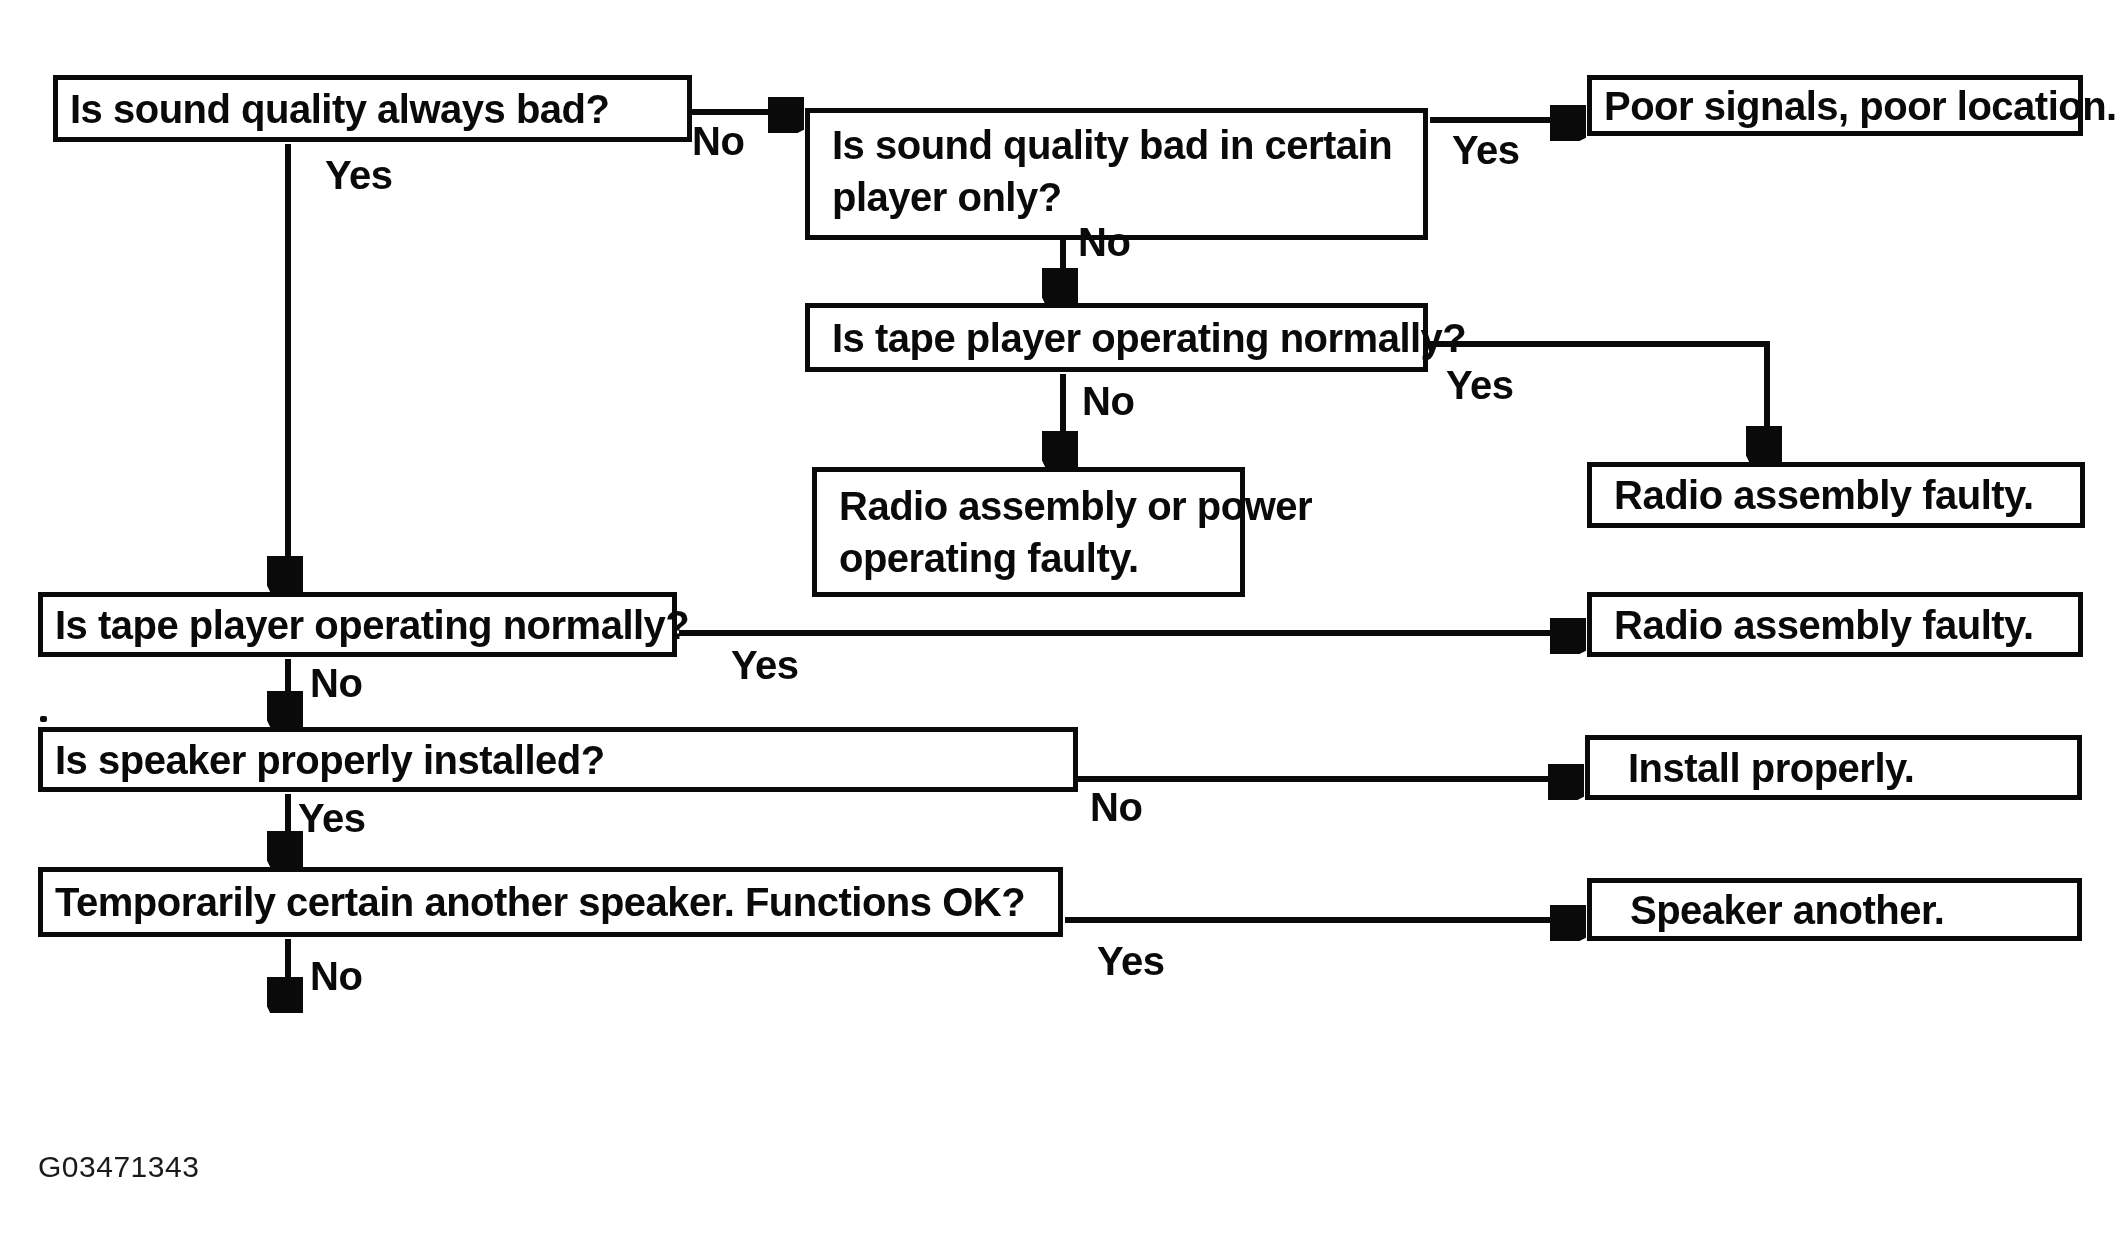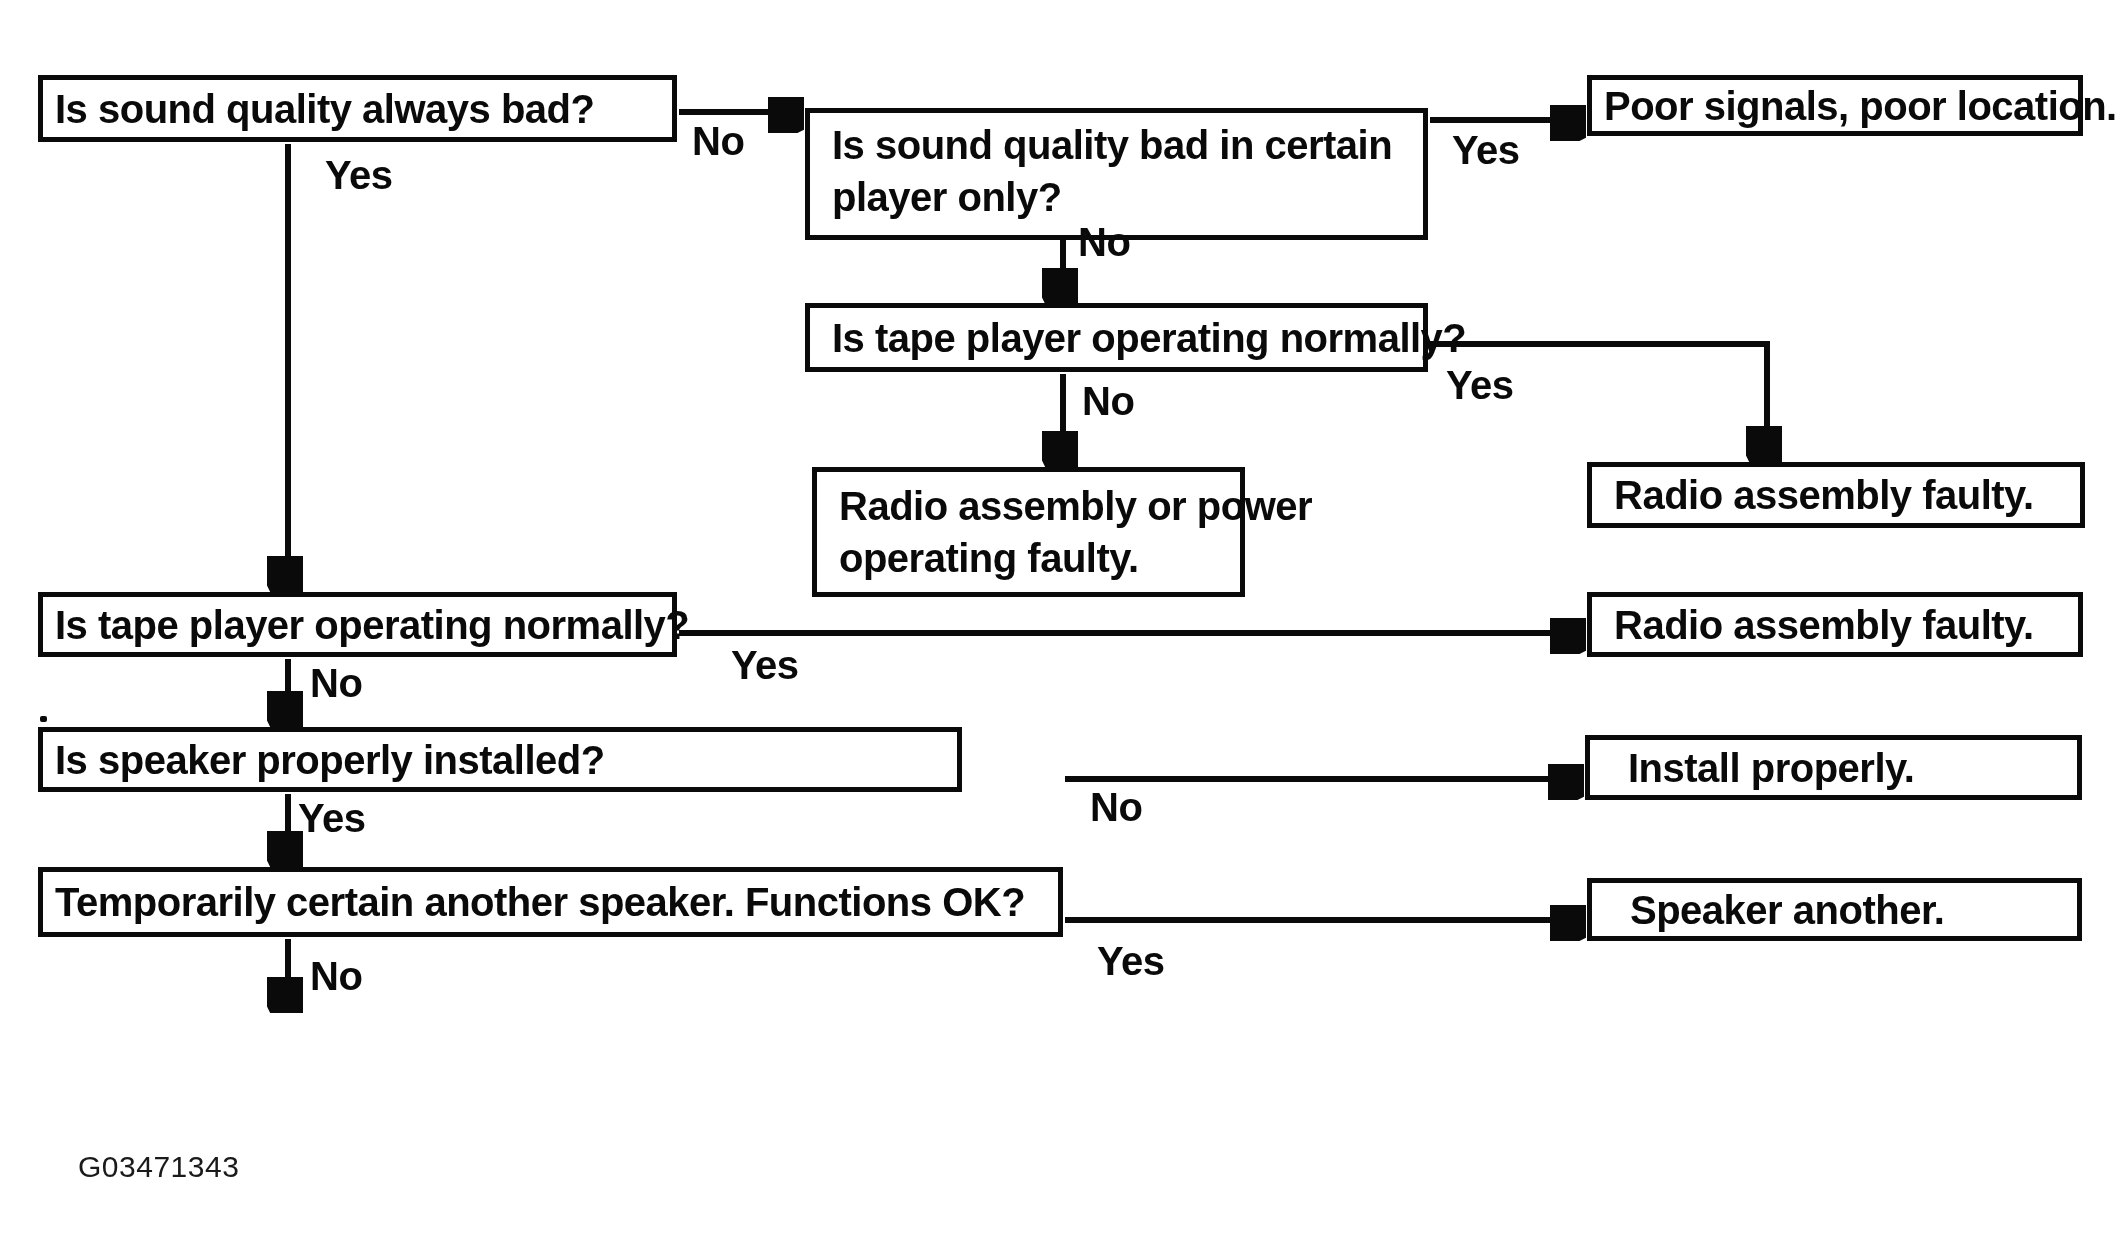--- a/index.html
+++ b/index.html
@@ -7,21 +7,21 @@
        font-family:"Liberation Sans",sans-serif;}
   .stage{position:absolute;left:0;top:0;width:2124px;height:1260px;background:#ffffff;}
   .node{position:absolute;box-sizing:border-box;border:5px solid #0a0a0a;background:#ffffff;
         display:flex;flex-direction:column;justify-content:center;
         font-size:40px;font-weight:700;color:#0a0a0a;letter-spacing:-0.5px;
         line-height:52px;padding:0 10px 0 12px;white-space:nowrap;}
   .node.top{justify-content:flex-start;padding-top:6px;margin-top:28px;}
   .edge-label{position:absolute;font-size:40px;font-weight:700;color:#0a0a0a;
               letter-spacing:-0.5px;line-height:46px;white-space:nowrap;}
   .fig-id{position:absolute;left:38px;top:1150px;font-size:30px;font-weight:400;
-          color:#1a1a1a;letter-spacing:0.5px;margin-left:40px;}
+          color:#1a1a1a;letter-spacing:0.5px;}
   svg.wires{position:absolute;left:0;top:0;pointer-events:none;}
   svg.wires path{stroke:#0a0a0a;stroke-width:6;fill:none;}
   .speck{position:absolute;left:40px;top:716px;width:7px;height:6px;background:#0a0a0a;border-radius:2px;}
 </style>
 </head>
 <body>
 
 <div class="stage">
 
   <svg class="wires" width="2124" height="1260" viewBox="0 0 2124 1260">
@@ -37,21 +37,21 @@
     <path d="M 1063 374 V 459" marker-end="url(#ah)"></path>
     <path d="M 1430 344 H 1767 V 454" marker-end="url(#ah)"></path>
     <path d="M 679 633 H 1578" marker-end="url(#ah)"></path>
     <path d="M 288 659 V 719" marker-end="url(#ah)"></path>
     <path d="M 1065 779 H 1576" marker-end="url(#ah)"></path>
     <path d="M 288 794 V 859" marker-end="url(#ah)"></path>
     <path d="M 1065 920 H 1578" marker-end="url(#ah)"></path>
     <path d="M 288 939 V 1005" marker-end="url(#ah)"></path>
   </svg>
 
-  <div class="node" style="left:38px;top:75px;width:639px;height:67px;">
+  <div class="node" style="left:53px;top:75px;width:639px;height:67px;">
     <span>Is sound quality always bad?</span>
   </div>
 
   <div class="node top" style="left:805px;top:80px;width:623px;height:132px;padding-left:22px;">
     <span>Is sound quality bad in certain</span>
     <span>player only?</span>
   </div>
 
   <div class="node" style="left:1587px;top:75px;width:496px;height:61px;">
     <span>Poor signals, poor location.</span>
@@ -71,21 +71,21 @@
   </div>
 
   <div class="node" style="left:38px;top:592px;width:639px;height:65px;">
     <span>Is tape player operating normally?</span>
   </div>
 
   <div class="node" style="left:1587px;top:592px;width:496px;height:65px;padding-left:22px;">
     <span>Radio assembly faulty.</span>
   </div>
 
-  <div class="node" style="left:38px;top:727px;width:924px;height:65px;">
+  <div class="node" style="left:38px;top:727px;width:1040px;height:65px;">
     <span>Is speaker properly installed?</span>
   </div>
 
   <div class="node" style="left:1585px;top:735px;width:497px;height:65px;padding-left:38px;">
     <span>Install properly.</span>
   </div>
 
   <div class="node" style="left:38px;top:867px;width:1025px;height:70px;">
     <span>Temporarily certain another speaker. Functions OK?</span>
   </div>

